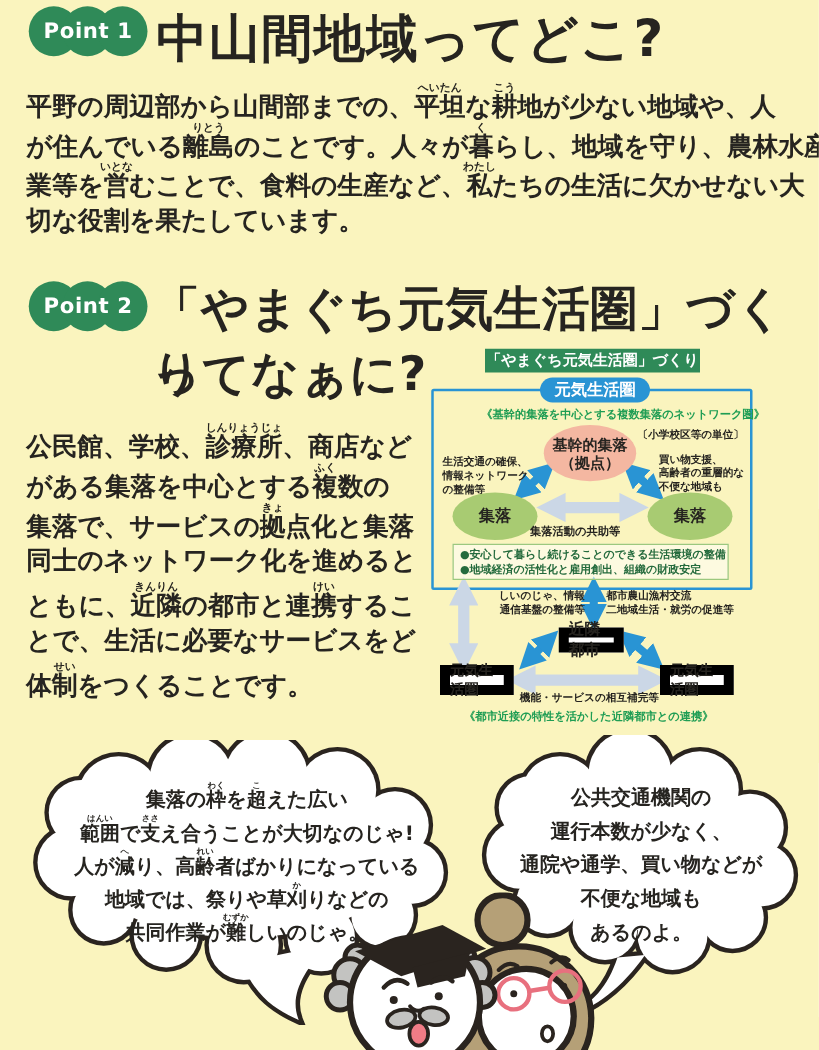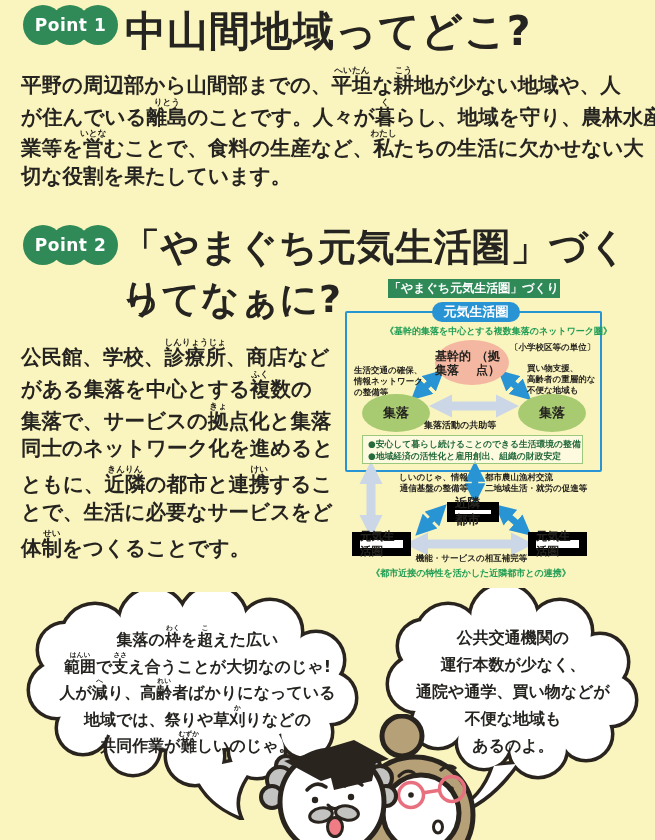--- a/index.html
+++ b/index.html
@@ -38,21 +38,21 @@
     left:48px; top:0; width:172px; height:19px; background:#2F8A58; color:#fff;
     font-size:12px; display:flex; align-items:center; justify-content:center; letter-spacing:0;
   }
   #diagram .bluebox{left:5px; top:32px; width:253px; height:157px; border:2px solid #2994D4; border-radius:2px;}
   #diagram .pill{
     left:92px; top:23px; width:88px; height:20px; background:#2994D4; border-radius:11px;
     color:#fff; font-size:13px; display:flex; align-items:center; justify-content:center;
   }
   #diagram .nettitle{left:5px; top:46px; width:253px; text-align:center; font-size:9px; color:#1F9D54;margin-left:27px;}
   #diagram .unitnote{left:170px; top:63px; font-size:8.5px;}
-  .ell{display:flex; flex-direction:row; align-items:center; justify-content:center; border-radius:50%;}
+  .ell{display:flex; flex-direction:column; align-items:center; justify-content:center; border-radius:50%;}
   #diagram .core{left:95px; top:61px; width:74px; height:45px; background:#F4B7A1; font-size:12px; line-height:14px;}
   #diagram .vil{width:68px; height:38px; background:#A8CB72; font-size:13px;}
   #diagram .vilL{left:22px; top:115px;}
   #diagram .vilR{left:178px; top:115px;}
   .note{font-size:8.5px; line-height:11px;}
   #diagram .noteL{left:14px; top:86px;}
   #diagram .noteR{left:187px; top:84px;}
   #diagram .coop{left:84px; top:140px; width:100px; text-align:left; font-size:9px;}
   #diagram .bullets{
     left:22px; top:156px; width:221px; height:29px; border:1.5px solid #9CC87E;

